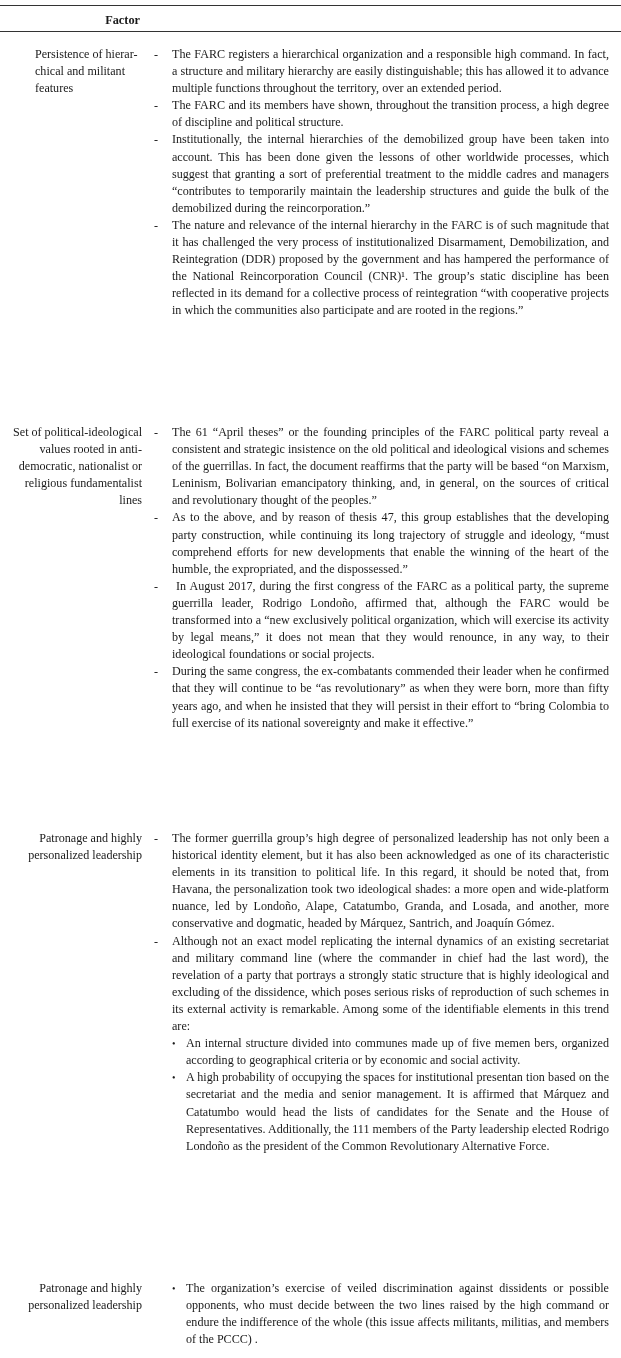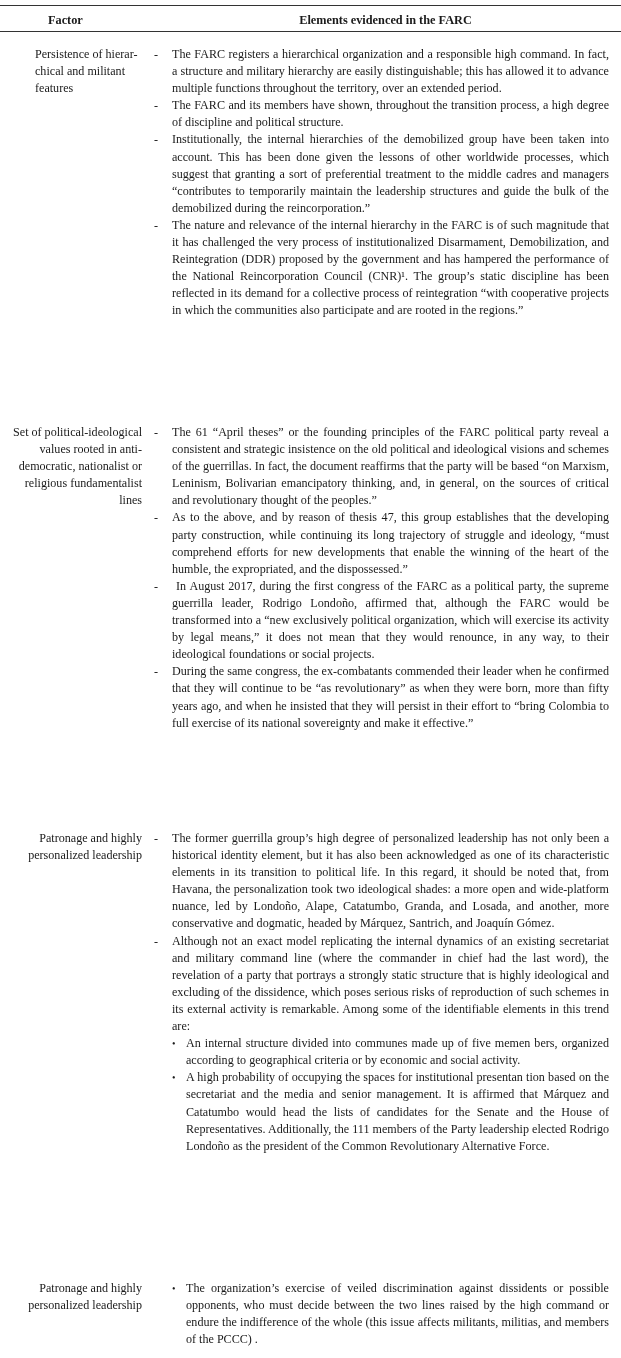--- a/index.html
+++ b/index.html
@@ -7,40 +7,39 @@
     width: 621px; height: 1358px; overflow: hidden;
     font-family: "Liberation Serif", "DejaVu Serif", serif;
     color: #1a1a1a;
     font-size: 12.1px;
     line-height: 17.1px;
   }
   .table { position: relative; width: 621px; }
   .top-rule { position: absolute; left: 0; right: 0; top: 5px; height: 0; border-top: 1.5px solid #333; }
   .head-rule { position: absolute; left: 0; right: 0; top: 31px; height: 0; border-top: 1.5px solid #333; }
   .header { position: absolute; top: 12px; left: 0; right: 0; height: 18px; font-weight: bold; font-size: 12.3px; }
-  .header .h-factor { position: absolute; left: 0; width: 140px; text-align: left; padding-left: 48px; }
+  .header .h-factor { position: absolute; left: 0; width: 140px; text-align: right; }
   .header .h-elements { position: absolute; left: 150px; right: 0; text-align: center; }
   .row { position: absolute; left: 0; right: 0; }
   .factor { position: absolute; left: 35px; width: 120px; }
   .factor.wide { left: 10px; width: 132px; text-align: right; }
   .elements { position: absolute; left: 172px; right: 12px; }
   .item { position: relative; padding-left: 0; text-align: justify; }
   .item .dash { position: absolute; left: -18px; top: 0; }
   .sub { position: relative; margin-left: 14px; text-align: justify; }
   .sub .bullet { position: absolute; left: -14px; top: 0; font-size: 10px; }
   .item.lead { text-indent: 4px; }
 </style>
 </head>
 <body>
 
 <div class="table">
   <div class="top-rule"></div>
   <div class="header">
     <div class="h-factor">Factor</div>
-    <div class="h-elements">Elements evidenced in the FARC</div>
   </div>
   <div class="head-rule"></div>
 
   <div class="row" style="top:46px">
     <div class="factor" style="width:110px">Persistence of hierar-chical and militant features</div>
     <div class="elements">
       <div class="item"><span class="dash">-</span><span>The FARC registers a hierarchical organization and a responsible high command. In fact, a structure and military hierarchy are easily distinguishable; this has allowed it to advance multiple functions throughout the territory, over an extended period.</span></div>
       <div class="item"><span class="dash">-</span><span>The FARC and its members have shown, throughout the transition process, a high degree of discipline and political structure.</span></div>
       <div class="item"><span class="dash">-</span><span>Institutionally, the internal hierarchies of the demobilized group have been taken into account. This has been done given the lessons of other worldwide processes, which suggest that granting a sort of preferential treatment to the middle cadres and managers “contributes to temporarily maintain the leadership structures and guide the bulk of the demobilized during the reincorporation.”</span></div>
       <div class="item"><span class="dash">-</span><span>The nature and relevance of the internal hierarchy in the FARC is of such magnitude that it has challenged the very process of institutionalized Disarmament, Demobilization, and Reintegration (DDR) proposed by the government and has hampered the performance of the National Reincorporation Council (CNR)¹. The group’s static discipline has been reflected in its demand for a collective process of reintegration “with cooperative projects in which the communities also participate and are rooted in the regions.”</span></div>

